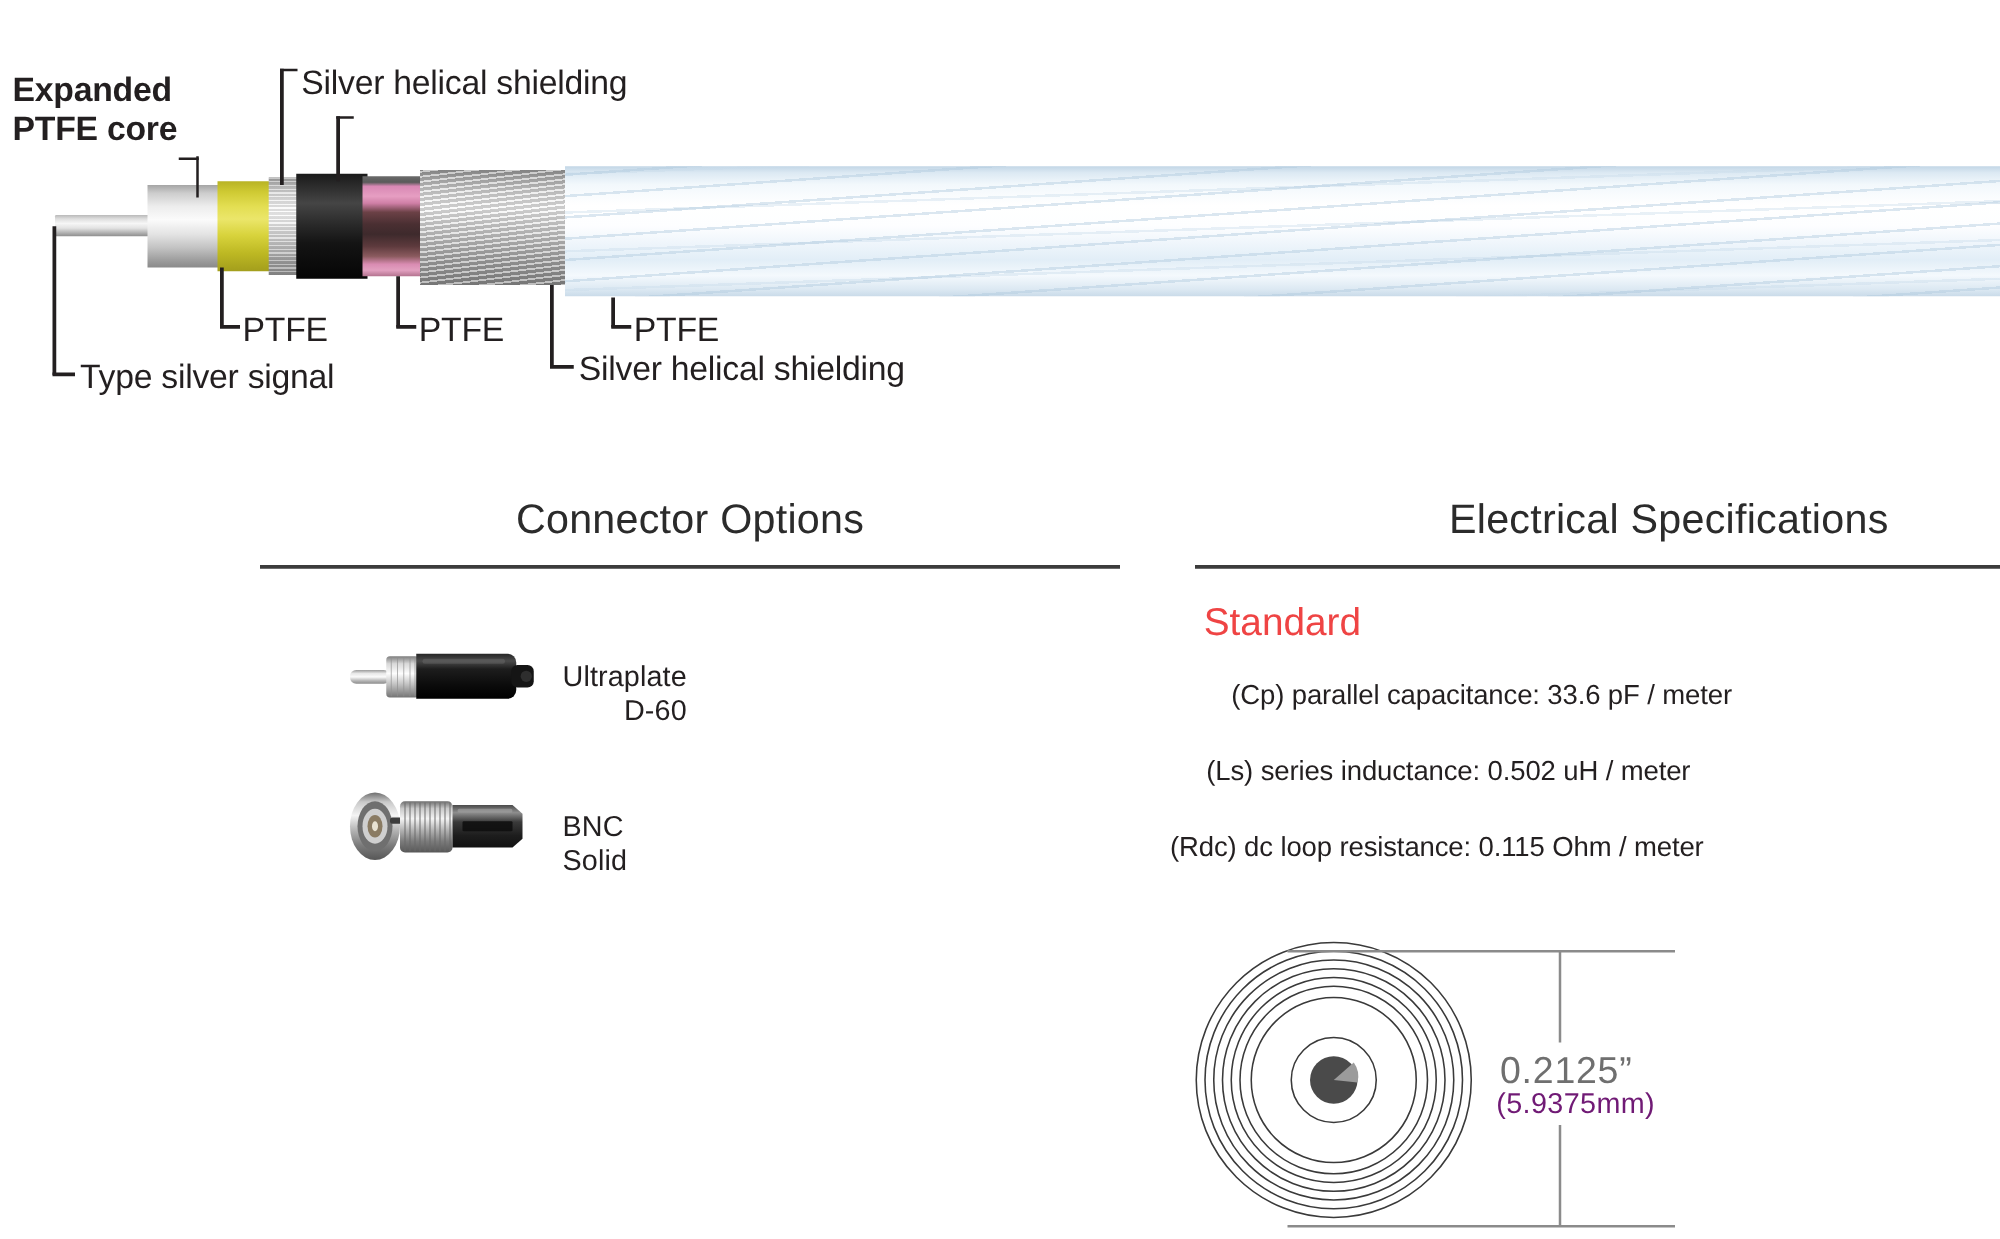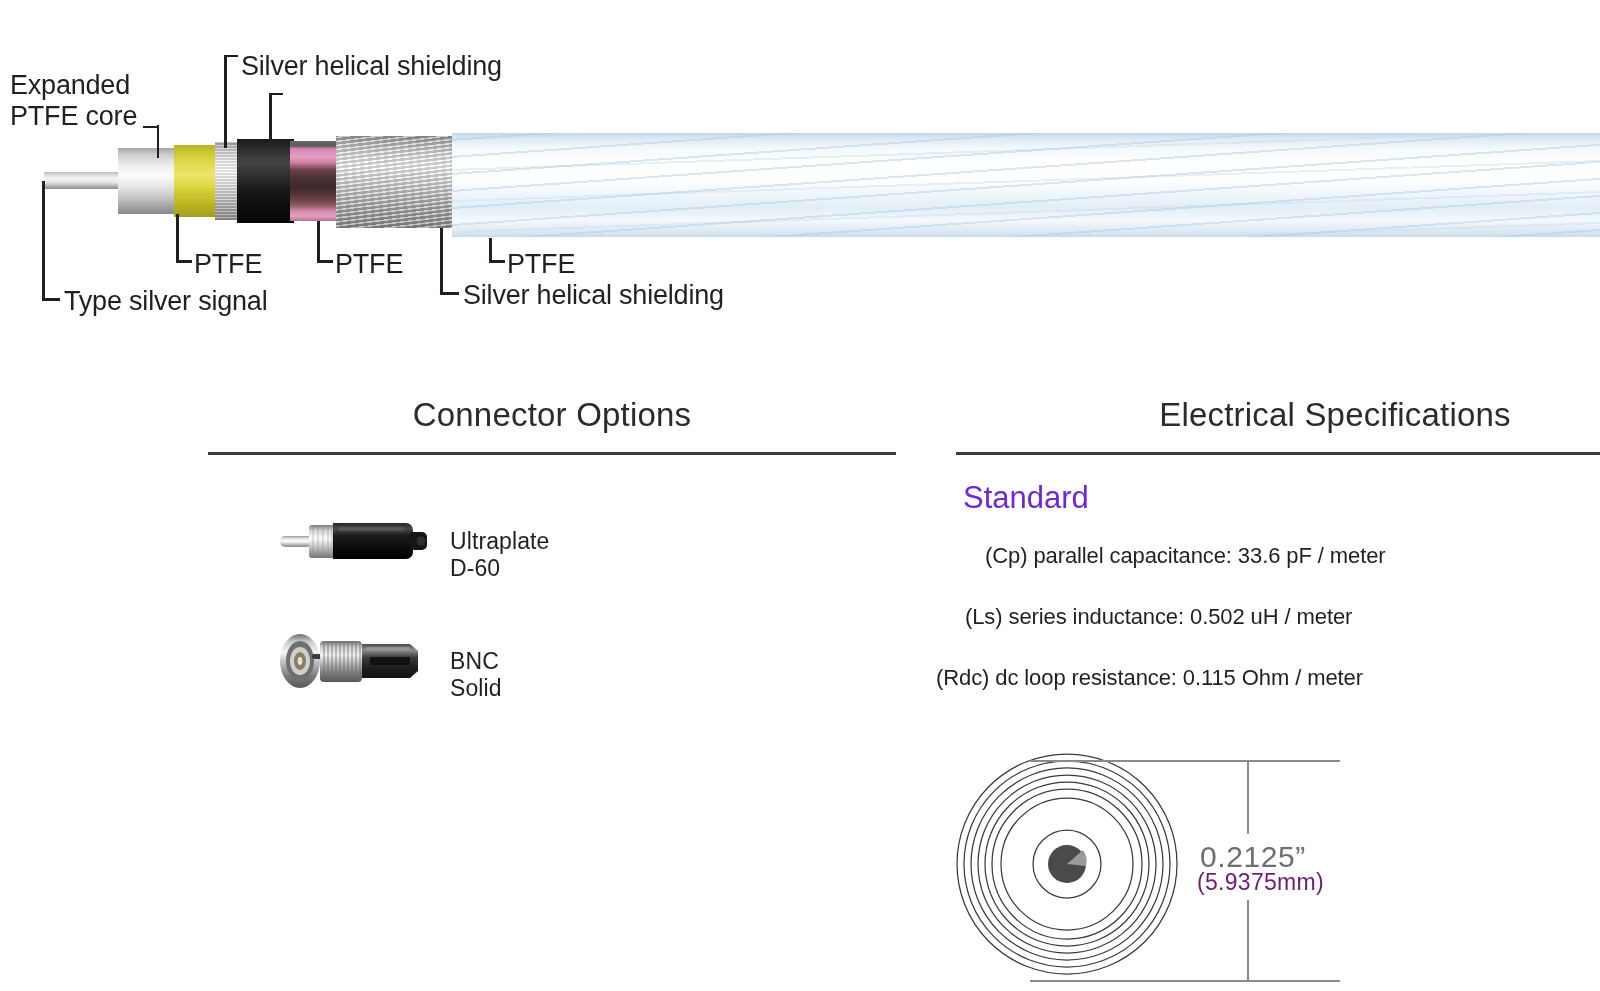--- a/index.html
+++ b/index.html
@@ -129,21 +129,21 @@
     position: absolute;
     font-size: 23px;
     color: #231f20;
     font-stretch: condensed;
     letter-spacing: 0.1px;
   }
 
   .spec-heading {
     position: absolute;
     font-size: 31px;
-    color: #6d28d9;
+    color: #ef4444;
     font-stretch: condensed;
   }
   .spec-line {
     position: absolute;
     font-size: 22px;
     color: #231f20;
     white-space: pre;
     font-stretch: condensed;
     letter-spacing: -0.1px;
   }
@@ -173,21 +173,21 @@
 
     <div class="layer" id="core-wire"></div>
     <div class="layer" id="expanded-core"></div>
     <div class="layer" id="ptfe-yellow"></div>
     <div class="layer" id="shield-silver-1"></div>
     <div class="layer" id="unsintered-black"></div>
     <div class="layer" id="ptfe-pink"></div>
     <div class="layer" id="shield-silver-2"></div>
     <div class="layer" id="outer-jacket"></div>
 
-    <div class="callout-label" style="left:10px; top:70px;">Expanded
+    <div class="callout-label" style="left:10px; top:57px;font-weight:bold;">Expanded
 PTFE core</div>
     <div class="leader leader-h" style="left:143px; top:125.5px; width:16px;"></div>
     <div class="leader leader-v" style="left:156.5px; top:125px; width:2.5px; height:33px;"></div>
 
     <div class="callout-label" style="left:241px; top:51px;">Silver helical shielding</div>
     <div class="leader leader-h" style="left:224px; top:54.5px; width:14px;"></div>
     <div class="leader leader-v" style="left:224px; top:54.5px; width:2.5px; height:93px;"></div>
 
     <div class="leader leader-h" style="left:269px; top:92.5px; width:14px;"></div>
     <div class="leader leader-v" style="left:269px; top:92.5px; width:2.5px; height:52px;"></div>
@@ -254,21 +254,21 @@
           <line x1="54" y1="14" x2="54" y2="45"></line>
         </g>
 
         <path d="M55 11 H128 a7 7 0 0 1 7 7 V40 a7 7 0 0 1 -7 7 H55 Z" fill="url(#rcaBody)"></path>
 
         <rect x="131" y="20" width="18" height="18" rx="5" fill="#151515"></rect>
         <circle cx="143" cy="29" r="4.5" fill="#2e2e2e"></circle>
 
         <rect x="60" y="15" width="66" height="4" rx="2" fill="#6d6d6d" opacity="0.45"></rect>
       </svg>
-      <span class="connector-name" style="left:172px; top:16px;">Ultraplate D-60</span>
+      <span class="connector-name" style="left:172px; top:16px;text-align:right;">Ultraplate D-60</span>
     </div>
 
     <div class="connector-row" style="left:278px; top:632px;">
       <svg width="160" height="58" viewBox="0 0 160 58">
         <defs>
           <linearGradient id="bncMetal" x1="0" y1="0" x2="0" y2="1">
             <stop offset="0%" stop-color="#6e6e6e"></stop>
             <stop offset="14%" stop-color="#c9c9c9"></stop>
             <stop offset="34%" stop-color="#f4f4f4"></stop>
             <stop offset="56%" stop-color="#b4b4b4"></stop>

